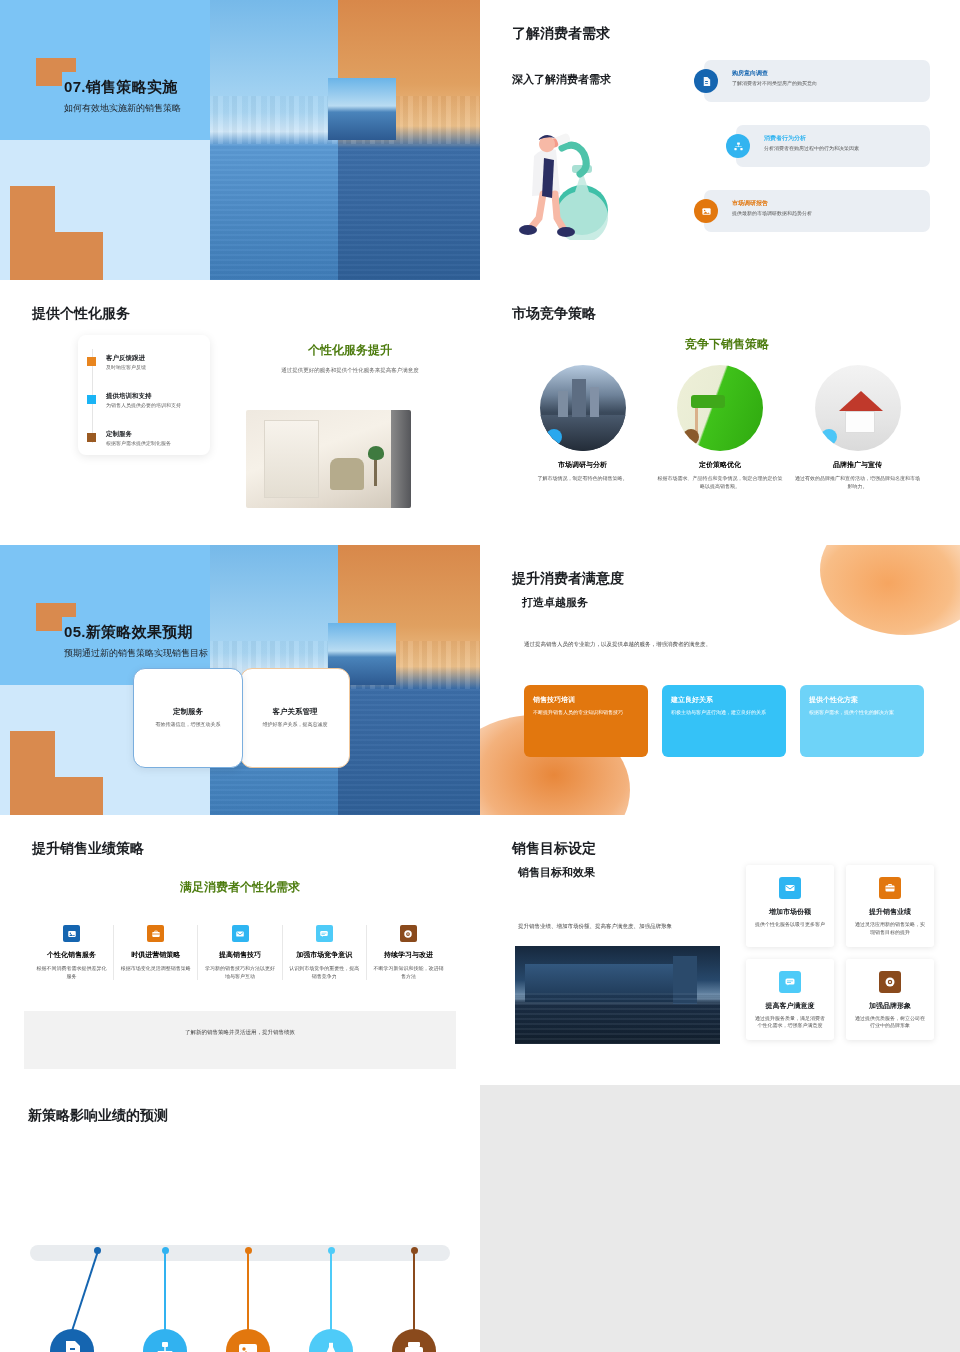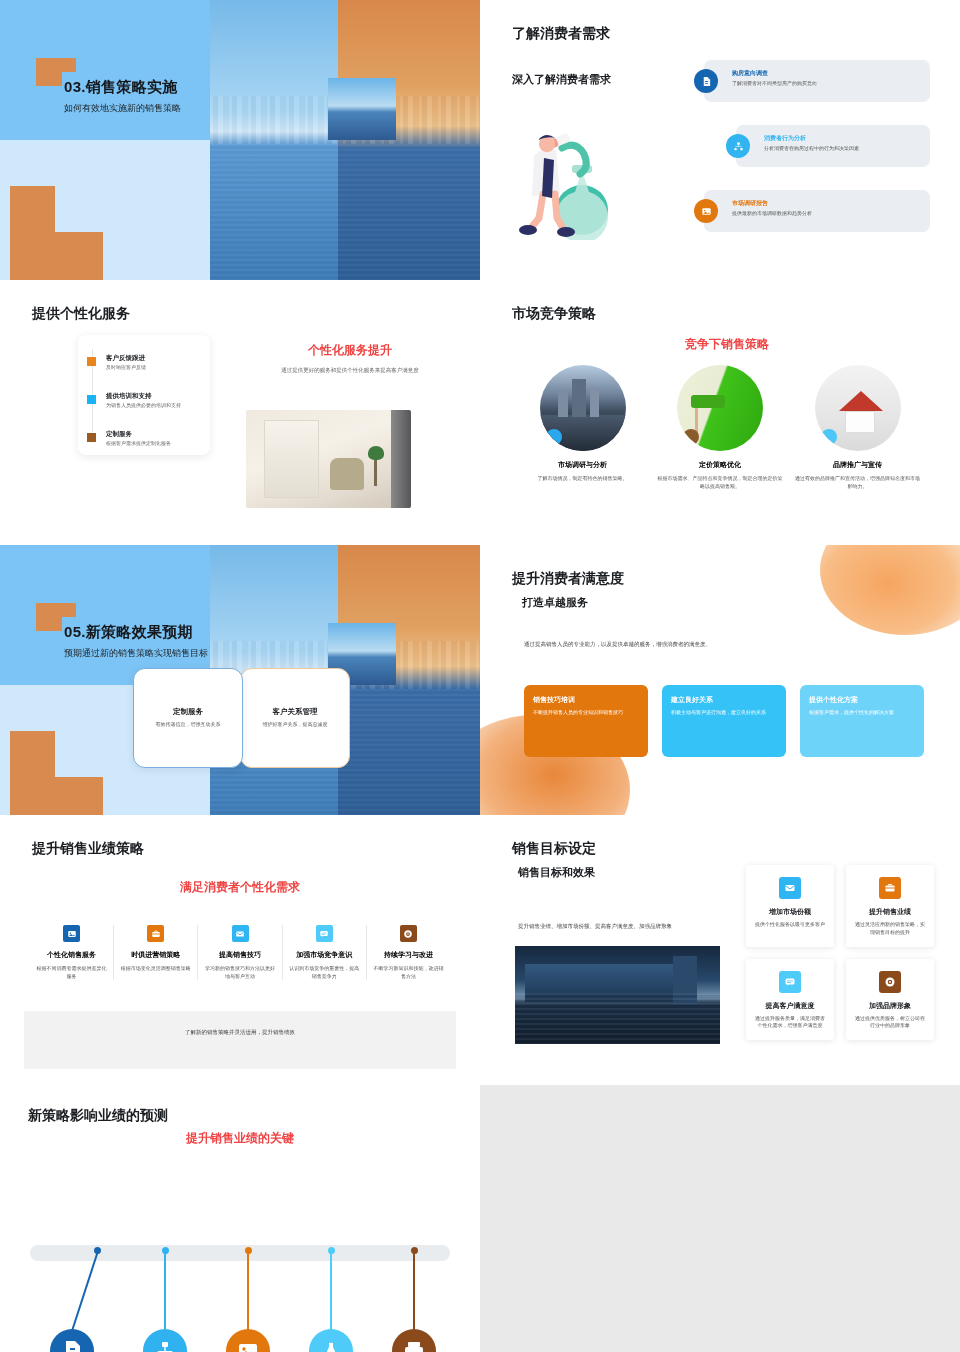--- a/index.html
+++ b/index.html
@@ -83,21 +83,21 @@
 
   
   .s-title {
     position: absolute; left: 32px; top: 25px;
     font-size: 14px; font-weight: bold; color: #1b1e22;
   }
   .s-sub {
     font-size: 11px; font-weight: bold; color: #1b1e22;
   }
   .ctr-h {
-    text-align:center; font-size: 12px; font-weight: bold; color: #ef4444;
+    text-align:center; font-size: 12px; font-weight: bold; color: #4d7c0f;
   }
   .ctr-p { text-align:center; font-size: 5.5px; color:#666; line-height:1.6; }
 
   
   .need-card {
     position:absolute; background:#eaeef3; border-radius:7px; height:42px;
   }
   .need-card .ic {
     position:absolute; left:-10px; top:9px; width:24px; height:24px; border-radius:50%;
     display:flex; align-items:center; justify-content:center; color:#fff; font-size:10px;
@@ -199,21 +199,21 @@
     <div class="photo">
       <div class="sky-left"></div>
       <div class="sky-right"></div>
       <div class="skyline"></div>
       <div class="inner-img"></div>
       <div class="water"></div>
     </div>
     <div class="deco-tl"></div>
     <div class="deco-bl"></div>
     <div class="cover-txt">
-      <div class="cover-title">03.销售策略实施</div>
+      <div class="cover-title">07.销售策略实施</div>
       <div class="cover-sub">如何有效地实施新的销售策略</div>
     </div>
   </div>
 
   <div class="slide">
     <div class="s-title">了解消费者需求</div>
     <div class="s-sub" style="position:absolute;left:32px;top:72px;">深入了解消费者需求</div>
 
     <div class="chemist">
       <svg viewBox="0 0 120 130" width="120" height="130">
@@ -503,21 +503,20 @@
             </svg>
         </div>
         <div class="gt">加强品牌形象</div>
         <div class="gd">通过提供优质服务，树立公司在行业中的品牌形象</div>
       </div>
     </div>
   </div>
 
   <div class="slide">
     <div class="s-title" style="top:22px;left:28px;">新策略影响业绩的预测</div>
-    <div class="ctr-h" style="position:absolute;left:0;right:0;top:45px;">提升销售业绩的关键</div>
 
     <div class="tl-bar"></div>
 
     <div class="tl-node" style="left:30px;top:160px;width:84px;">
       <div class="tl-dot" style="background:#1565b0;left:64px;top:2px;"></div>
       <svg style="position:absolute;left:20px;top:6px;" width="52" height="82">
           <line x1="48" y1="0" x2="22" y2="80" stroke="#1565b0" stroke-width="2"></line>
         </svg>
       <div class="tl-circle" style="background:#1565b0;position:absolute;left:20px;top:84px;">
         <svg viewBox="0 0 24 24">

